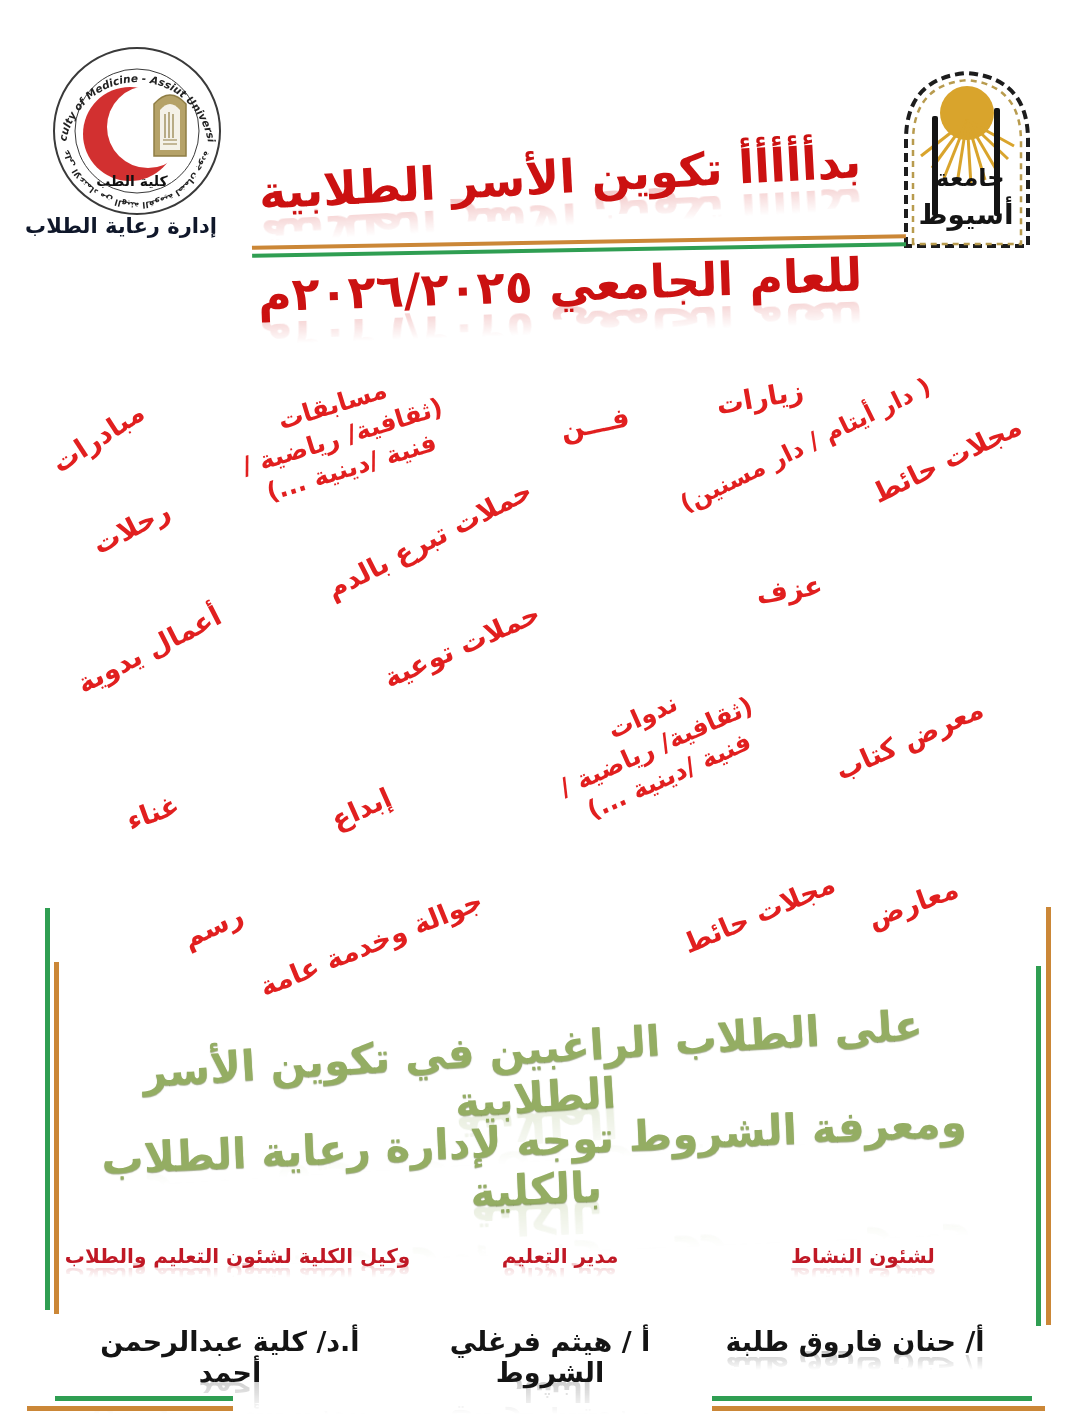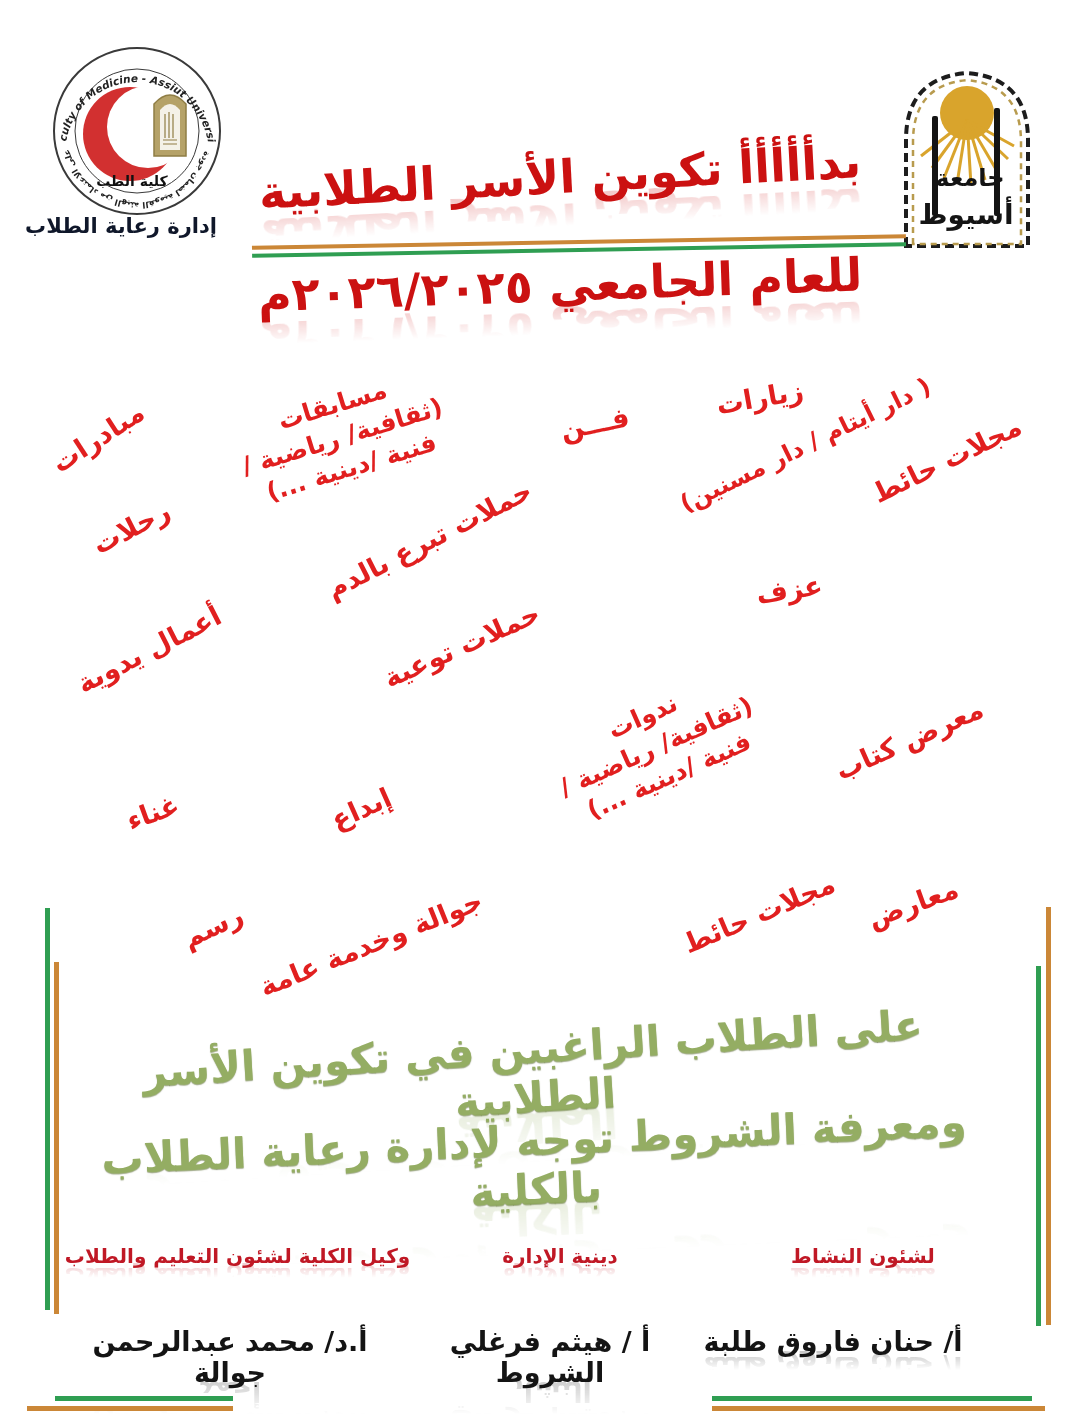--- a/index.html
+++ b/index.html
@@ -59,21 +59,21 @@
   .n1{left:84px; top:1024px; width:900px; transform:rotate(-3.5deg);}
   .n2{left:60px; top:1116px; width:950px; transform:rotate(-2.5deg);}
   
   .role{position:absolute; top:1244px; text-align:center; font-weight:bold;
         font-size:20px; color:#c01825;}
   .r0{left:748px; width:230px;}
   .r1{left:455px; width:210px;}
   .r2{left:60px;  width:355px;}
   .name{position:absolute; top:1326px; text-align:center; font-weight:bold;
         font-size:27px; color:#141414;}
-  .m0{left:688px; width:290px;text-align:center;}
+  .m0{left:710px; width:290px;text-align:center;}
   .m1{left:405px; width:290px;}
   .m2{left:65px;  width:330px;}
   
   .bar{position:absolute;}
   .v-green-l {left:45px;   top:908px;  width:5px;  height:402px; background:#2f9e52;}
   .v-orange-l{left:54px;   top:962px;  width:5px;  height:352px; background:#cb8737;}
   .v-orange-r{left:1046px; top:907px;  width:5px;  height:418px; background:#cb8737;}
   .v-green-r {left:1036px; top:966px;  width:5px;  height:360px; background:#2f9e52;}
   .h-green-bl {left:55px;  top:1396px; width:178px; height:5px; background:#2f9e52;}
   .h-orange-bl{left:27px;  top:1406px; width:206px; height:5px; background:#cb8737;}
@@ -166,25 +166,25 @@
   <div class="act a15">إبداع</div>
   <div class="act a16">رسم</div>
   <div class="act a17">جوالة وخدمة عامة</div>
   <div class="act a18">مجلات حائط</div>
   <div class="act a19">معارض</div>
 
   <div class="notice n1 rfl" data-text="على الطلاب الراغبين في تكوين الأسر الطلابية">على الطلاب الراغبين في تكوين الأسر الطلابية</div>
   <div class="notice n2 rfl" data-text="ومعرفة الشروط توجه لإدارة رعاية الطلاب بالكلية">ومعرفة الشروط توجه لإدارة رعاية الطلاب بالكلية</div>
 
   <div class="role r0 rfl" data-text="مشرف النشاط">لشئون النشاط</div>
-  <div class="role r1 rfl" data-text="مدير الإدارة">دينية الإدارة</div>
+  <div class="role r1 rfl" data-text="مدير الإدارة">مدير التعليم</div>
   <div class="role r2 rfl" data-text="وكيل الكلية لشئون التعليم والطلاب">وكيل الكلية لشئون التعليم والطلاب</div>
   <div class="name m0 rfl" data-text="أ/ حنان فاروق طلبة">أ/ حنان فاروق طلبة</div>
   <div class="name m1 rfl" data-text="أ / هيثم فرغلي النشار">أ / هيثم فرغلي الشروط</div>
-  <div class="name m2 rfl" data-text="أ.د/ محمد عبدالرحمن أحمد">أ.د/ محمد عبدالرحمن جوالة</div>
+  <div class="name m2 rfl" data-text="أ.د/ محمد عبدالرحمن أحمد">أ.د/ كلية عبدالرحمن أحمد</div>
 
   <div class="bar v-green-l"></div>
   <div class="bar v-orange-l"></div>
   <div class="bar v-orange-r"></div>
   <div class="bar v-green-r"></div>
   <div class="bar h-green-bl"></div>
   <div class="bar h-orange-bl"></div>
   <div class="bar h-green-br"></div>
   <div class="bar h-orange-br"></div>
 

